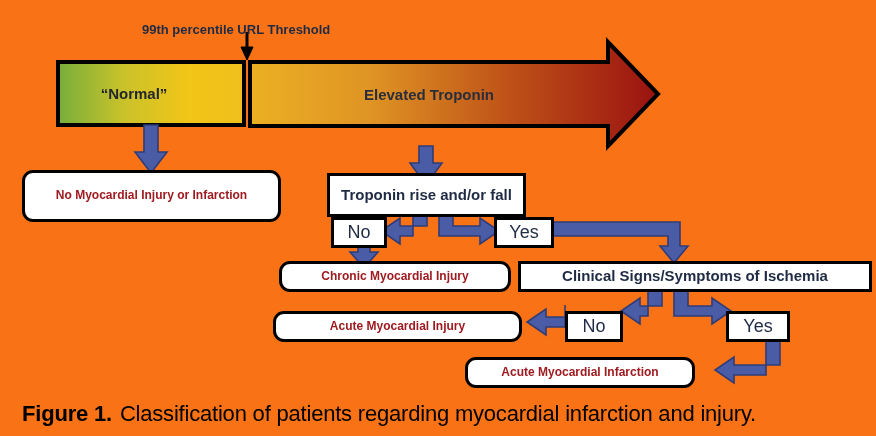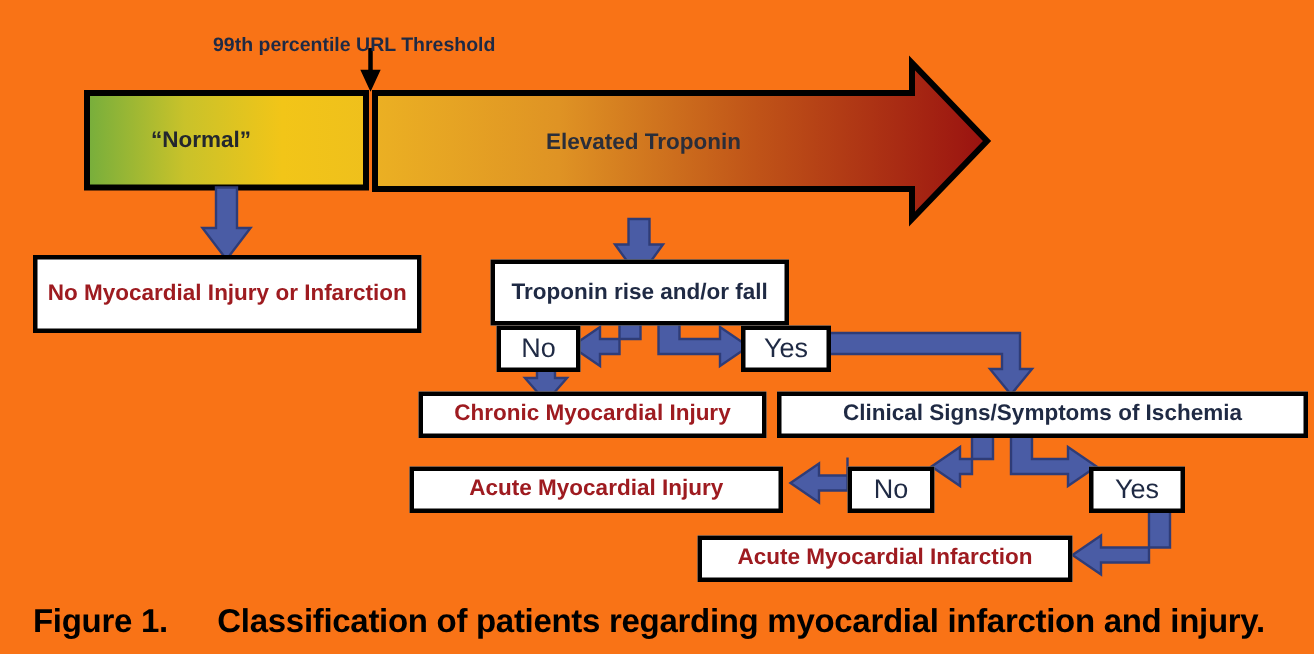--- a/index.html
+++ b/index.html
@@ -34,21 +34,22 @@
     display: flex;
     align-items: center;
     justify-content: center;
     text-align: center;
     line-height: 1.12;
     z-index: 3;
   }
   .node-red {
     color: #9E1B20;
     font-weight: bold;
-    font-size: 15px;
+    font-size: 12px;
+    border-radius: 11px;
   }
   .node-dark {
     color: #1F2A44;
     font-weight: bold;
     font-size: 15px;
   }
   .node-small {
     font-size: 18px;
     font-weight: normal;
     color: #1F2A44;
@@ -89,21 +90,21 @@
     box-sizing: border-box;
     font-family: "Liberation Sans", sans-serif;
     font-size: 22px;
     color: #000000;
     letter-spacing: -0.2px;
   }
   #caption .cap-strong {
     font-weight: bold;
     margin-right: 8px;
   }
-  #caption .cap-text { font-weight: bold; margin-left: 25px; }
+  #caption .cap-text { font-weight: normal; }
 </style>
 </head>
 <body>
 
 <div id="figure-root">
 
   <svg id="diagram-svg" viewBox="0 0 876 392">
     <defs>
       <linearGradient id="gradNormal" x1="0" y1="0" x2="1" y2="0">
         <stop offset="0%" stop-color="#76AE3C"></stop>
@@ -169,20 +170,20 @@
   <div class="node node-red" style="left:233px; top:261px; width:232px; height:31px;margin-left:46px;">Chronic Myocardial Injury</div>
 
   <div class="node node-dark" style="left:518px; top:261px; width:354px; height:31px;">Clinical Signs/Symptoms of Ischemia</div>
 
   <div class="node node-small" style="left:565px; top:311px; width:58px; height:31px;">No</div>
 
   <div class="node node-small" style="left:726px; top:311px; width:64px; height:31px;">Yes</div>
 
   <div class="node node-red" style="left:273px; top:311px; width:249px; height:31px;">Acute Myocardial Injury</div>
 
-  <div class="node node-red" style="left:465px; top:357px; width:250px; height:31px;">Acute Myocardial Infarction</div>
+  <div class="node node-red" style="left:465px; top:357px; width:230px; height:31px;">Acute Myocardial Infarction</div>
 
   <div id="caption">
     <span class="cap-strong">Figure 1.</span>
     <span class="cap-text">Classification of patients regarding myocardial infarction and injury.</span>
   </div>
 
 </div>
 
 </body></html>

